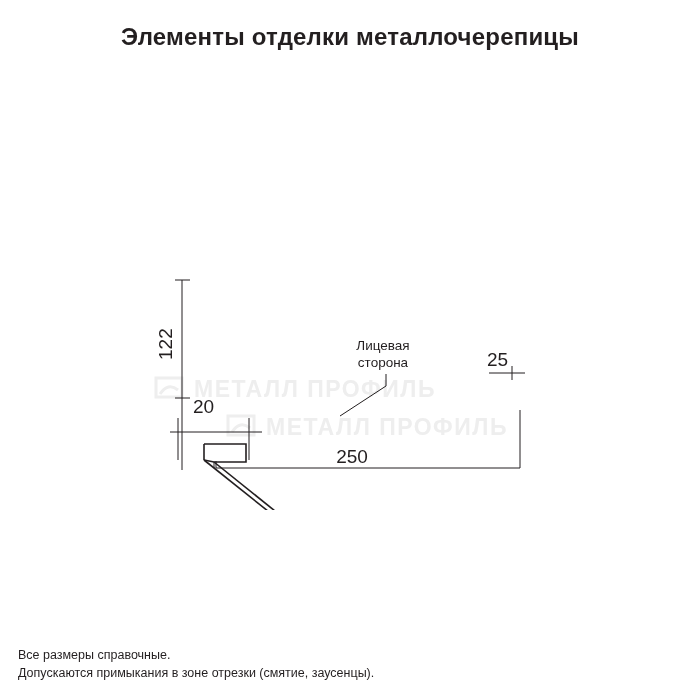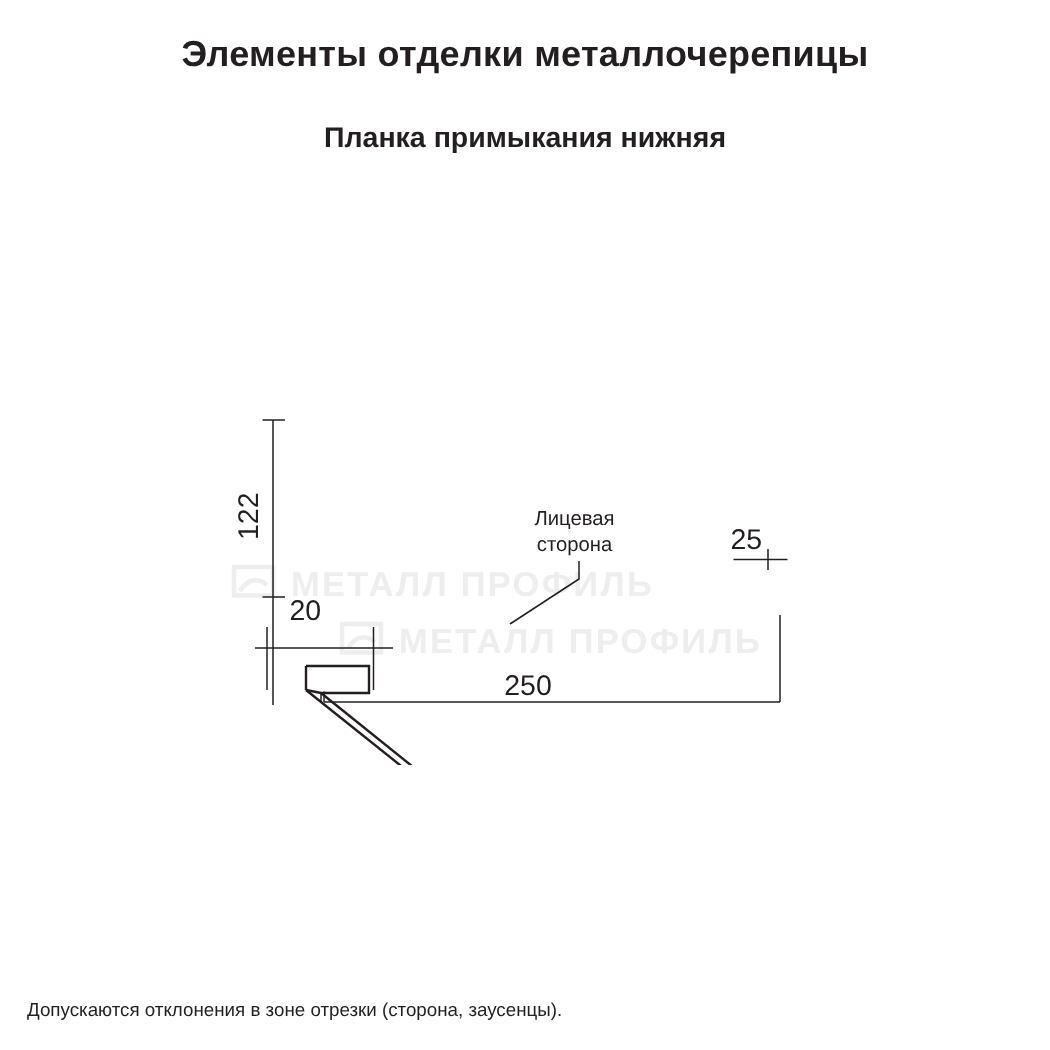--- a/index.html
+++ b/index.html
@@ -81,21 +81,20 @@
     letter-spacing: 1.5px;
   }
 </style>
 </head>
 <body>
 
 <div class="page">
 
   <div class="titles">
     <div class="title-main">Элементы отделки металлочерепицы</div>
-    <div class="title-sub">Планка примыкания нижняя</div>
   </div>
 
   <div class="drawing">
     <svg width="700" height="340" viewBox="0 0 700 340">
 
       <g opacity="1">
         <g>
           <rect x="228" y="246" width="26" height="19" fill="none" stroke="#eeeeee" stroke-width="3"></rect>
           <path d="M232 262 q8 -12 18 -4" fill="none" stroke="#eeeeee" stroke-width="3"></path>
           <text class="wm-text" x="266" y="265">МЕТАЛЛ ПРОФИЛЬ</text>
@@ -157,16 +156,17 @@
       <g stroke="#231f20" stroke-width="1" fill="none">
         <path d="M386 204 L386 216 L340 246"></path>
       </g>
       <text class="lbl-text" x="383" y="180" text-anchor="middle">Лицевая</text>
       <text class="lbl-text" x="383" y="197" text-anchor="middle">сторона</text>
 
     </svg>
   </div>
 
   <div class="footer">
-    <div>Допускаются отклонения в зоне отрезки (сторона, заусенцы).</div>
+    <div>Все размеры справочные.</div>
+    <div>Допускаются примыкания в зоне отрезки (смятие, заусенцы).</div>
   </div>
 
 </div>
 
 </body></html>

